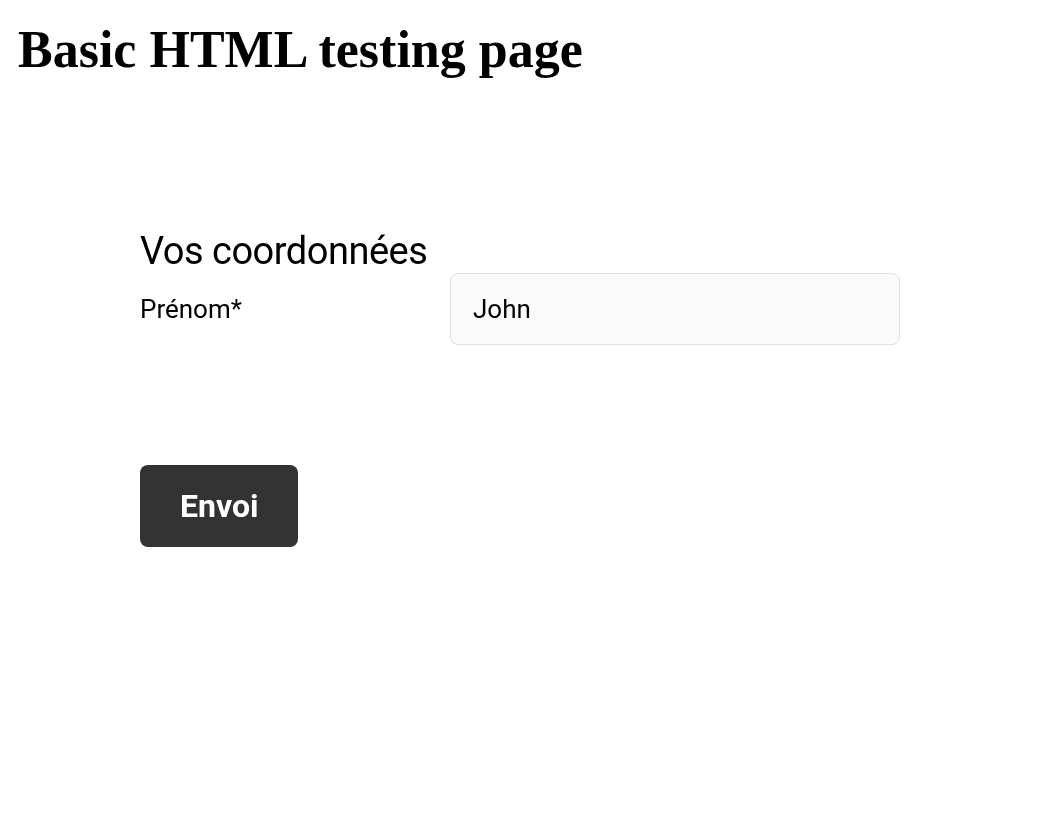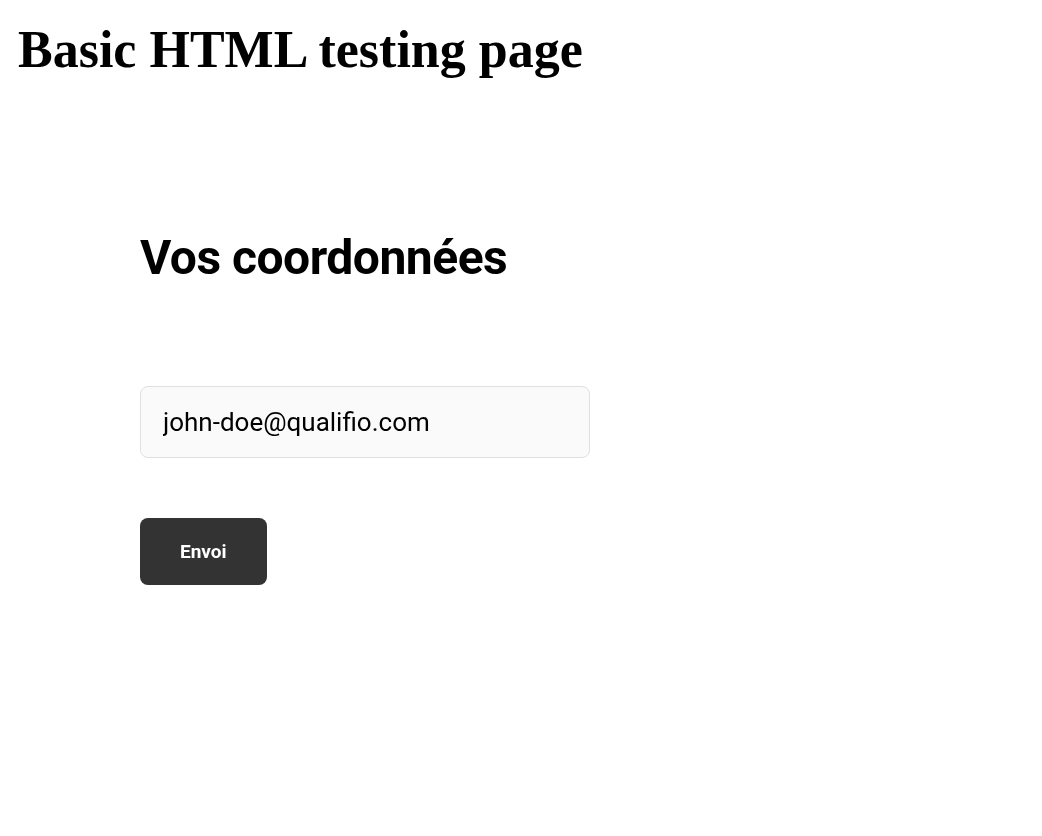--- a/index.html
+++ b/index.html
@@ -21,23 +21,22 @@
       font-size: 52px;
       font-weight: bold;
       padding: 20px 8px 0 18px;
     }
     
     .form-container {
       padding: 150px 140px 0 140px;
     }
     
     .form-heading {
-      font-size: 48px;
-      font-weight: 700;
-      margin-bottom: 70px;
+      font-size: 38px;
+      font-weight: 400;
       letter-spacing: -0.5px;
     }
     
     .form-row {
       display: flex;
       align-items: center;
       margin-bottom: 30px;
     }
     
     .form-label {
@@ -55,40 +54,43 @@
       font-family: inherit;
       background: #fafafa;
       border: 1px solid #e0e0e0;
       border-radius: 8px;
       color: #000000;
     }
     
     .submit-button {
       margin-top: 30px;
       padding: 22px 40px;
-      font-size: 19px;
+      font-size: 32px;
       font-weight: 700;
       font-family: inherit;
       background: #333333;
       color: #ffffff;
       border: none;
       border-radius: 8px;
       cursor: pointer;
     }
   </style>
 </head>
 <body>
 
 <h1 class="page-title">Basic HTML testing page</h1>
 
 <div class="form-container">
   <h2 class="form-heading">Vos coordonnées</h2>
   
+  <div class="form-row">
+    <label class="form-label">Prénom*</label>
+    <input type="text" class="form-input" value="John" style="">
+  </div>
   
   <div class="form-row">
   </div>
   
   <div class="form-row">
-    <input type="text" class="form-input" value="john-doe@qualifio.com" style="">
   </div>
   
   <button class="submit-button">Envoi</button>
 </div>
 
 </body></html>

